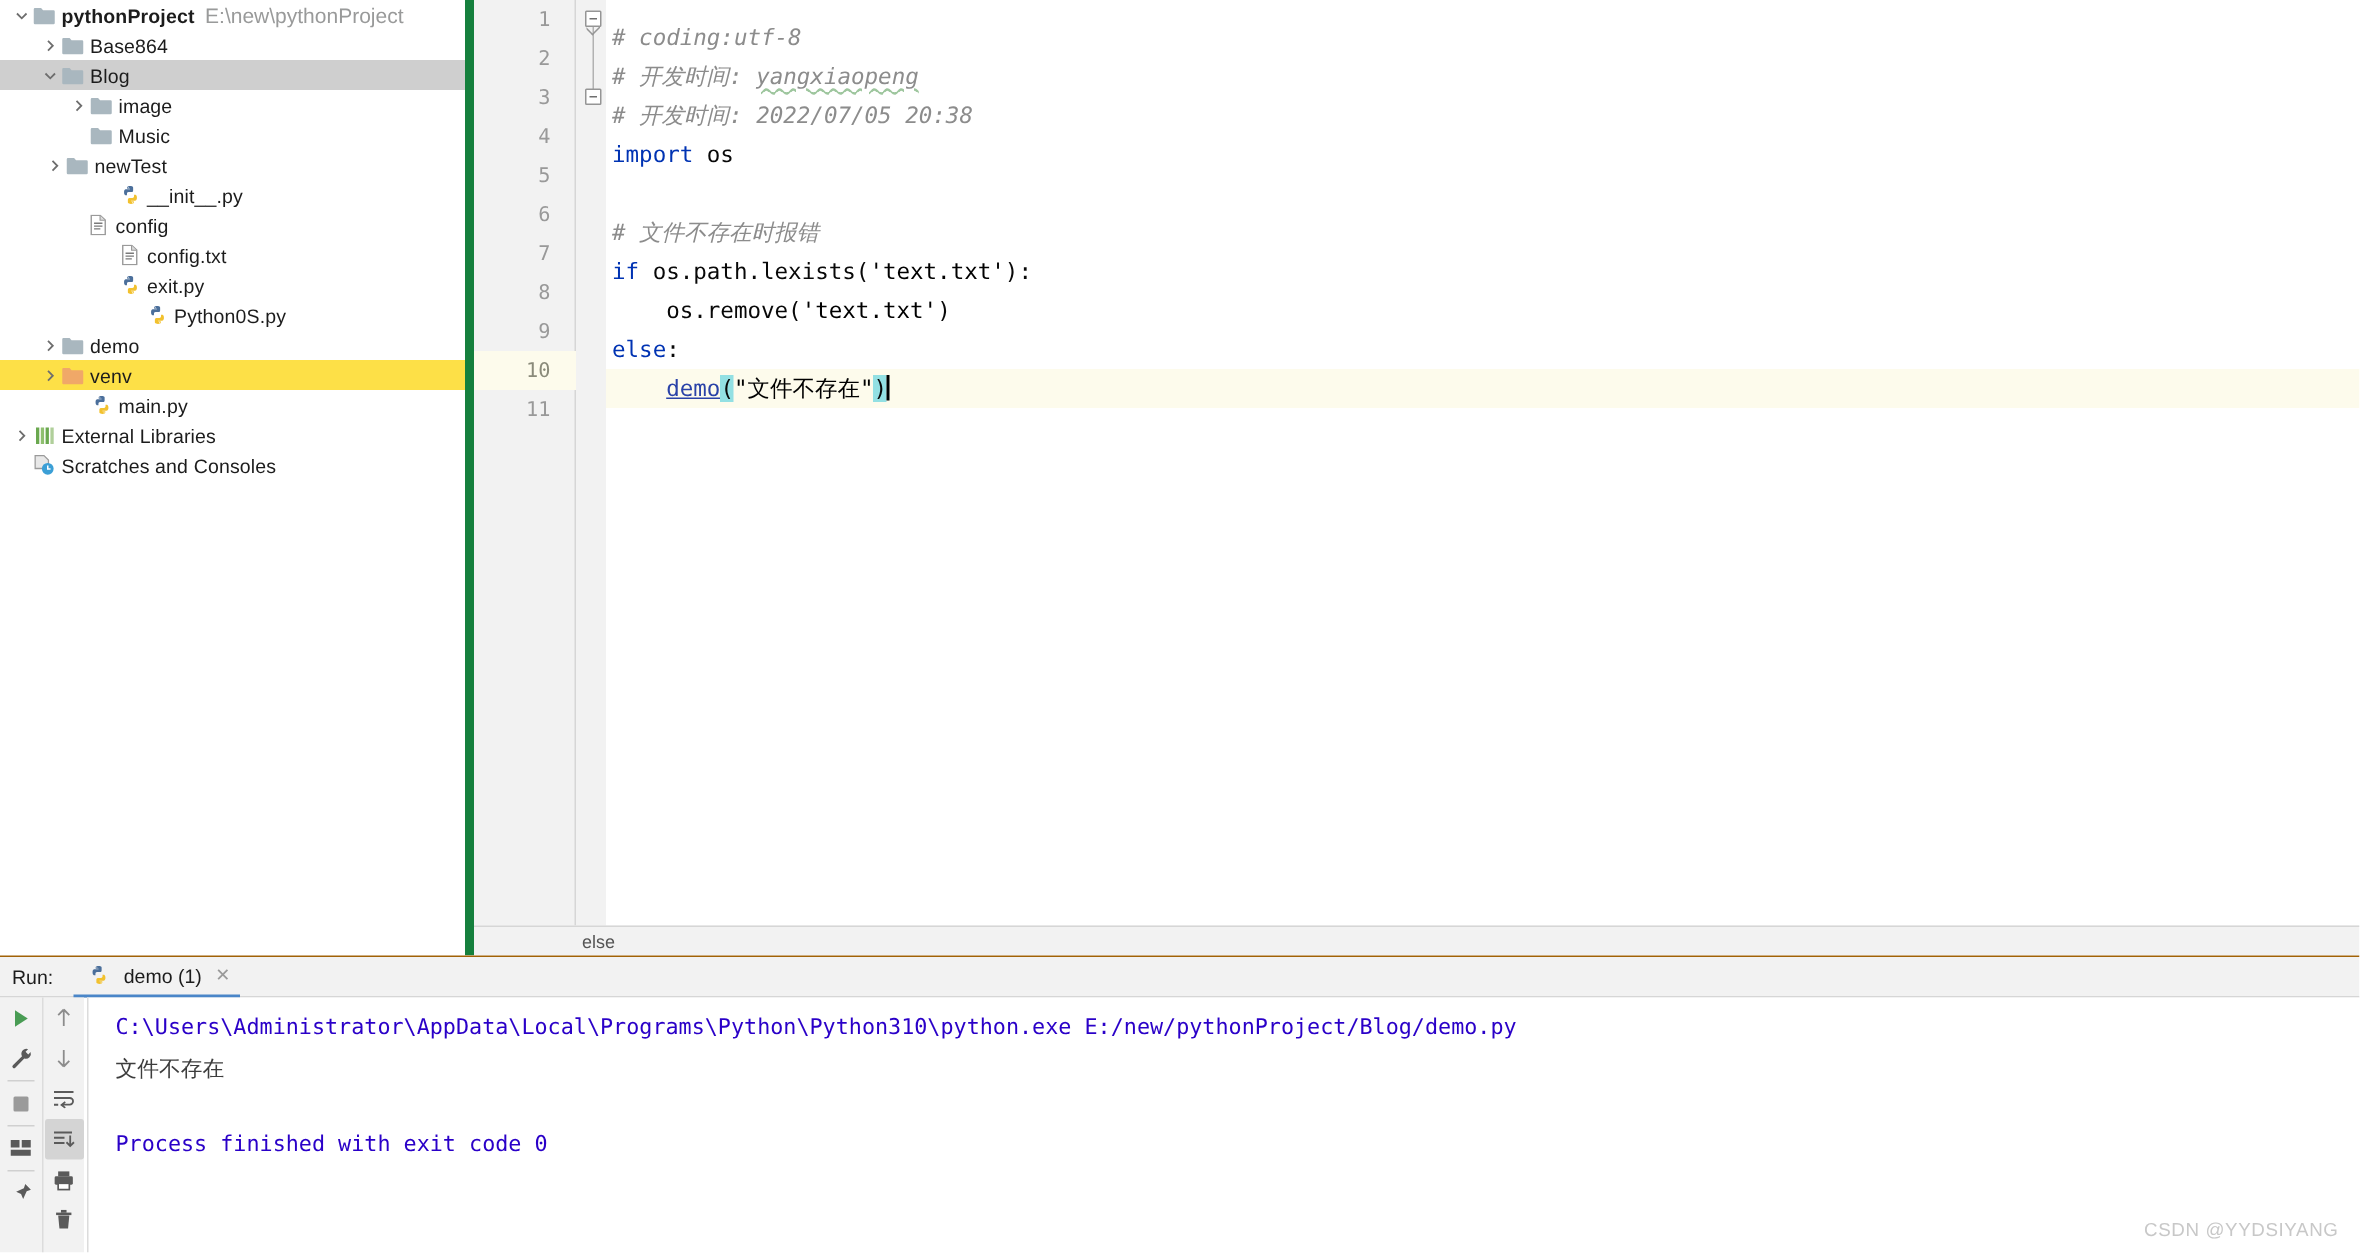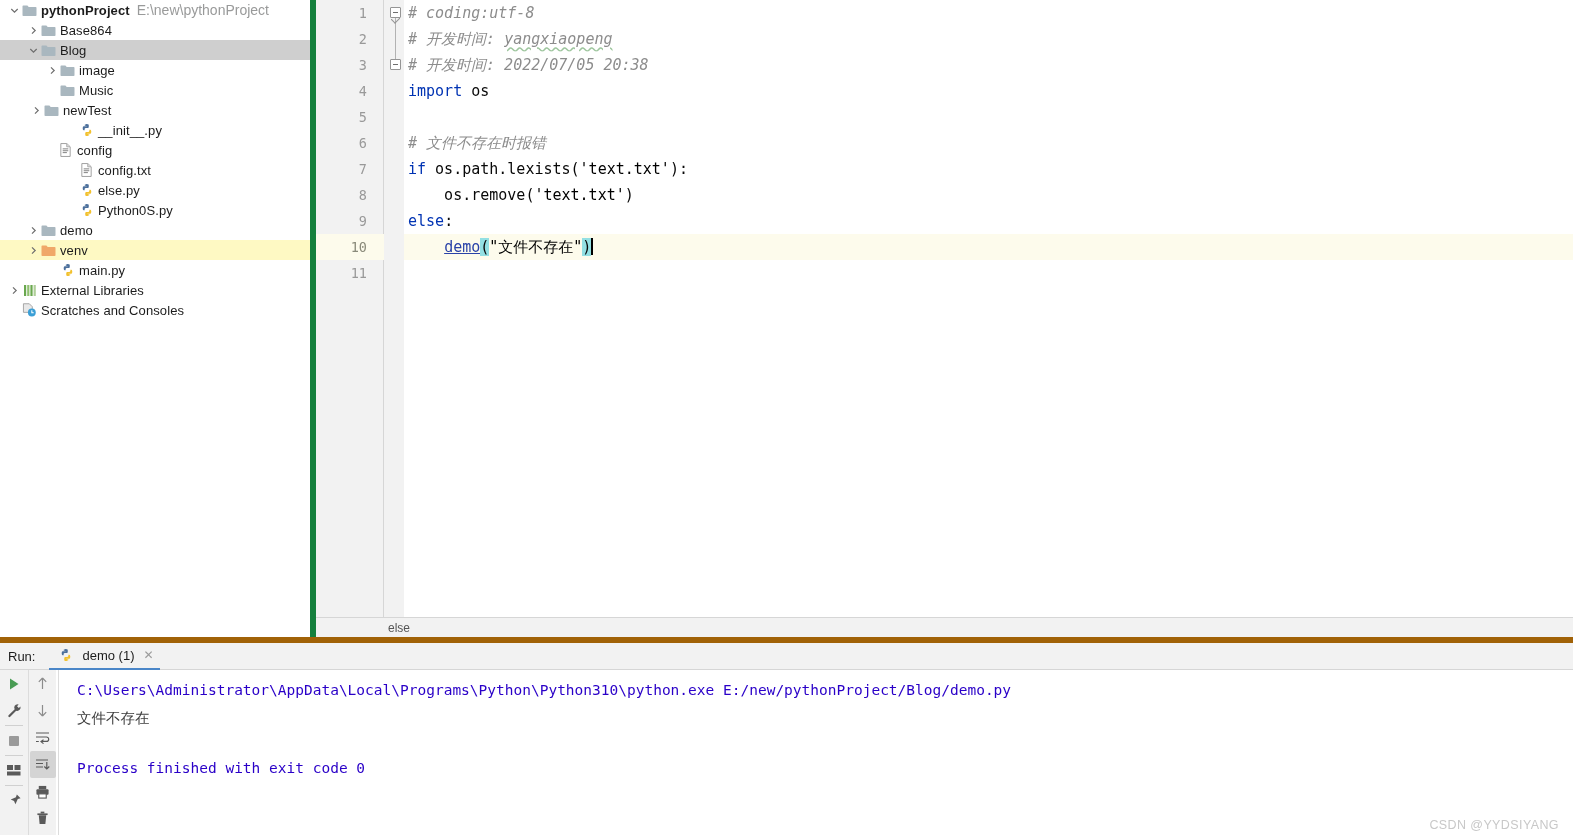--- a/index.html
+++ b/index.html
@@ -20,21 +20,21 @@
     overflow: hidden;
   }
   .tree-row {
     position: relative;
     height: 20px;
     display: flex; align-items: center;
     font-size: 13px; color: #1c1c1c;
     white-space: nowrap;
   }
   .tree-row.sel-gray { background: #cfcfcf; }
-  .tree-row.sel-yellow { background: #fef9c3; }
+  .tree-row.sel-yellow { background: #fde047; }
   .arrow {
     width: 13px; height: 20px;
     display: inline-flex; align-items: center; justify-content: center;
     color: #6e6e6e; font-size: 9px; flex: 0 0 auto;
   }
   .arrow.none { visibility: hidden; }
   .arrow svg { display: block; }
   .ico {
     width: 17px; height: 16px; flex: 0 0 auto;
     display: inline-flex; align-items: center; justify-content: center;
@@ -66,21 +66,21 @@
     font-family: "DejaVu Sans Mono", monospace;
     font-size: 13.5px; color: #999999;
     height: 26px; line-height: 26px;
   }
   .ln.cur { color: #8a8a7a; }
   .gut-hl {
     position: absolute; left: 0; width: 68px; height: 26px;
     background: #fdfbec;
   }
   .code-area {
-    position: absolute; left: 88px; top: 0;
+    position: absolute; left: 88px; top: 12px;
     right: 0; height: 617px;
     background: #ffffff;
   }
   .cur-line-hl {
     position: absolute; left: 0; right: 0; height: 26px;
     background: #fdfbec;
   }
   .cline {
     position: absolute; left: 0;
     height: 26px; line-height: 26px;
@@ -144,21 +144,21 @@
   .breadcrumb-item {
     font-size: 12px; color: #555555;
     margin-left: 72px;
   }
 
   
   .run-panel {
     position: absolute; left: 0; top: 637px;
     width: 1573px; height: 198px;
     background: #ffffff;
-    border-top: 6px solid #a16207;
+    border-top: 1px solid #a16207;
   }
   .run-header {
     position: relative;
     height: 27px;
     background: #f2f2f2;
     display: flex; align-items: center;
     border-bottom: 1px solid #d6d6d6;
   }
   .run-label {
     font-size: 13px; color: #1c1c1c;
@@ -329,23 +329,23 @@
           <span class="tree-label">config.txt</span>
         </div>
         <div class="tree-row" style="padding-left: 65px;">
           <span class="arrow none"></span>
           <span class="ico">
             <svg width="14" height="14" viewBox="0 0 16 16">
               <path d="M7.6 1.2c-2.2 0-2.1 1-2.1 1l0 1.1h2.2v.4H4.6s-1.5-.2-1.5 2.2c0 2.4 1.3 2.3 1.3 2.3h.9V7.1s0-1.3 1.3-1.3h2.2s1.2 0 1.2-1.2V2.4s.2-1.2-2.4-1.2zM6.4 2c.2 0 .4.2.4.4 0 .2-.2.4-.4.4-.2 0-.4-.2-.4-.4 0-.2.2-.4.4-.4z" fill="#4b6f9b"></path>
               <path d="M8.4 14.8c2.2 0 2.1-1 2.1-1l0-1.1H8.3v-.4h3.1s1.5.2 1.5-2.2c0-2.4-1.3-2.3-1.3-2.3h-.9v1.1s0 1.3-1.3 1.3H7.2s-1.2 0-1.2 1.2v2.2s-.2 1.2 2.4 1.2zm1.2-.8c-.2 0-.4-.2-.4-.4 0-.2.2-.4.4-.4.2 0 .4.2.4.4 0 .2-.2.4-.4.4z" fill="#f2c12e"></path>
             </svg>
           </span>
-          <span class="tree-label">else.py</span>
-        </div>
-        <div class="tree-row" style="padding-left: 65px;">
+          <span class="tree-label">exit.py</span>
+        </div>
+        <div class="tree-row" style="padding-left: 83px;">
           <span class="arrow none"></span>
           <span class="ico">
             <svg width="14" height="14" viewBox="0 0 16 16">
               <path d="M7.6 1.2c-2.2 0-2.1 1-2.1 1l0 1.1h2.2v.4H4.6s-1.5-.2-1.5 2.2c0 2.4 1.3 2.3 1.3 2.3h.9V7.1s0-1.3 1.3-1.3h2.2s1.2 0 1.2-1.2V2.4s.2-1.2-2.4-1.2zM6.4 2c.2 0 .4.2.4.4 0 .2-.2.4-.4.4-.2 0-.4-.2-.4-.4 0-.2.2-.4.4-.4z" fill="#4b6f9b"></path>
               <path d="M8.4 14.8c2.2 0 2.1-1 2.1-1l0-1.1H8.3v-.4h3.1s1.5.2 1.5-2.2c0-2.4-1.3-2.3-1.3-2.3h-.9v1.1s0 1.3-1.3 1.3H7.2s-1.2 0-1.2 1.2v2.2s-.2 1.2 2.4 1.2zm1.2-.8c-.2 0-.4-.2-.4-.4 0-.2.2-.4.4-.4.2 0 .4.2.4.4 0 .2-.2.4-.4.4z" fill="#f2c12e"></path>
             </svg>
           </span>
           <span class="tree-label">Python0S.py</span>
         </div>
         <div class="tree-row" style="padding-left: 27px;">

